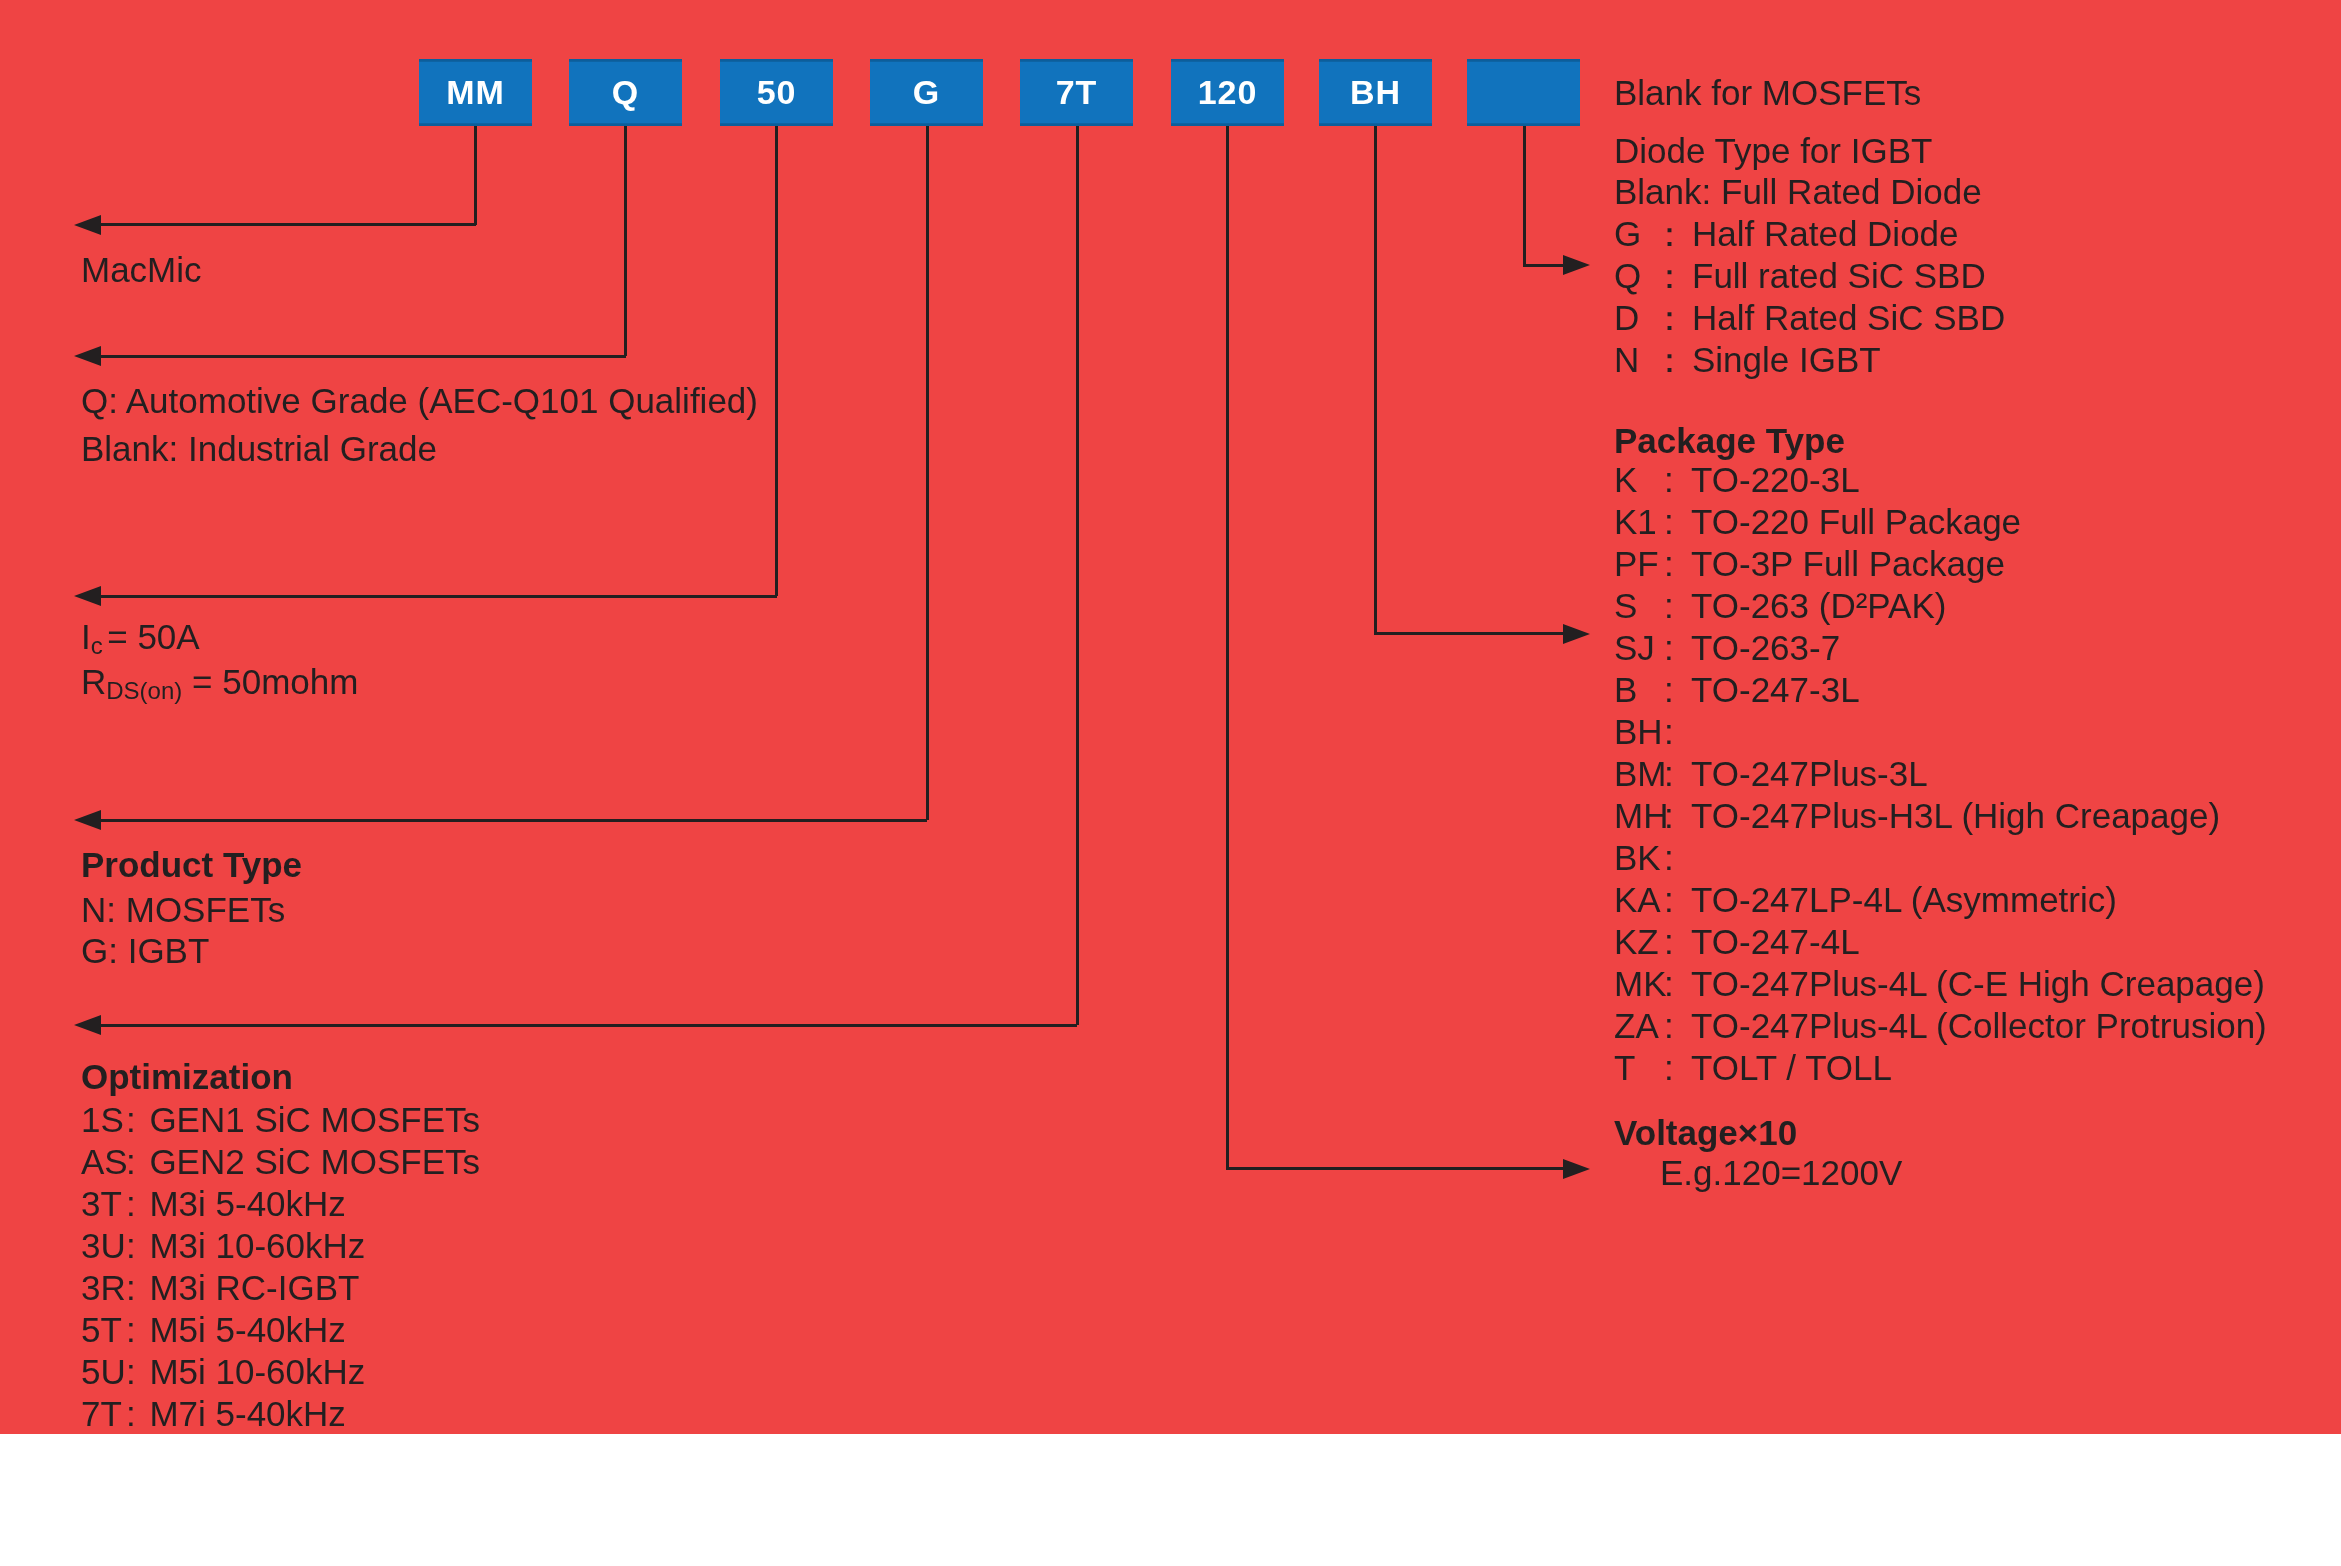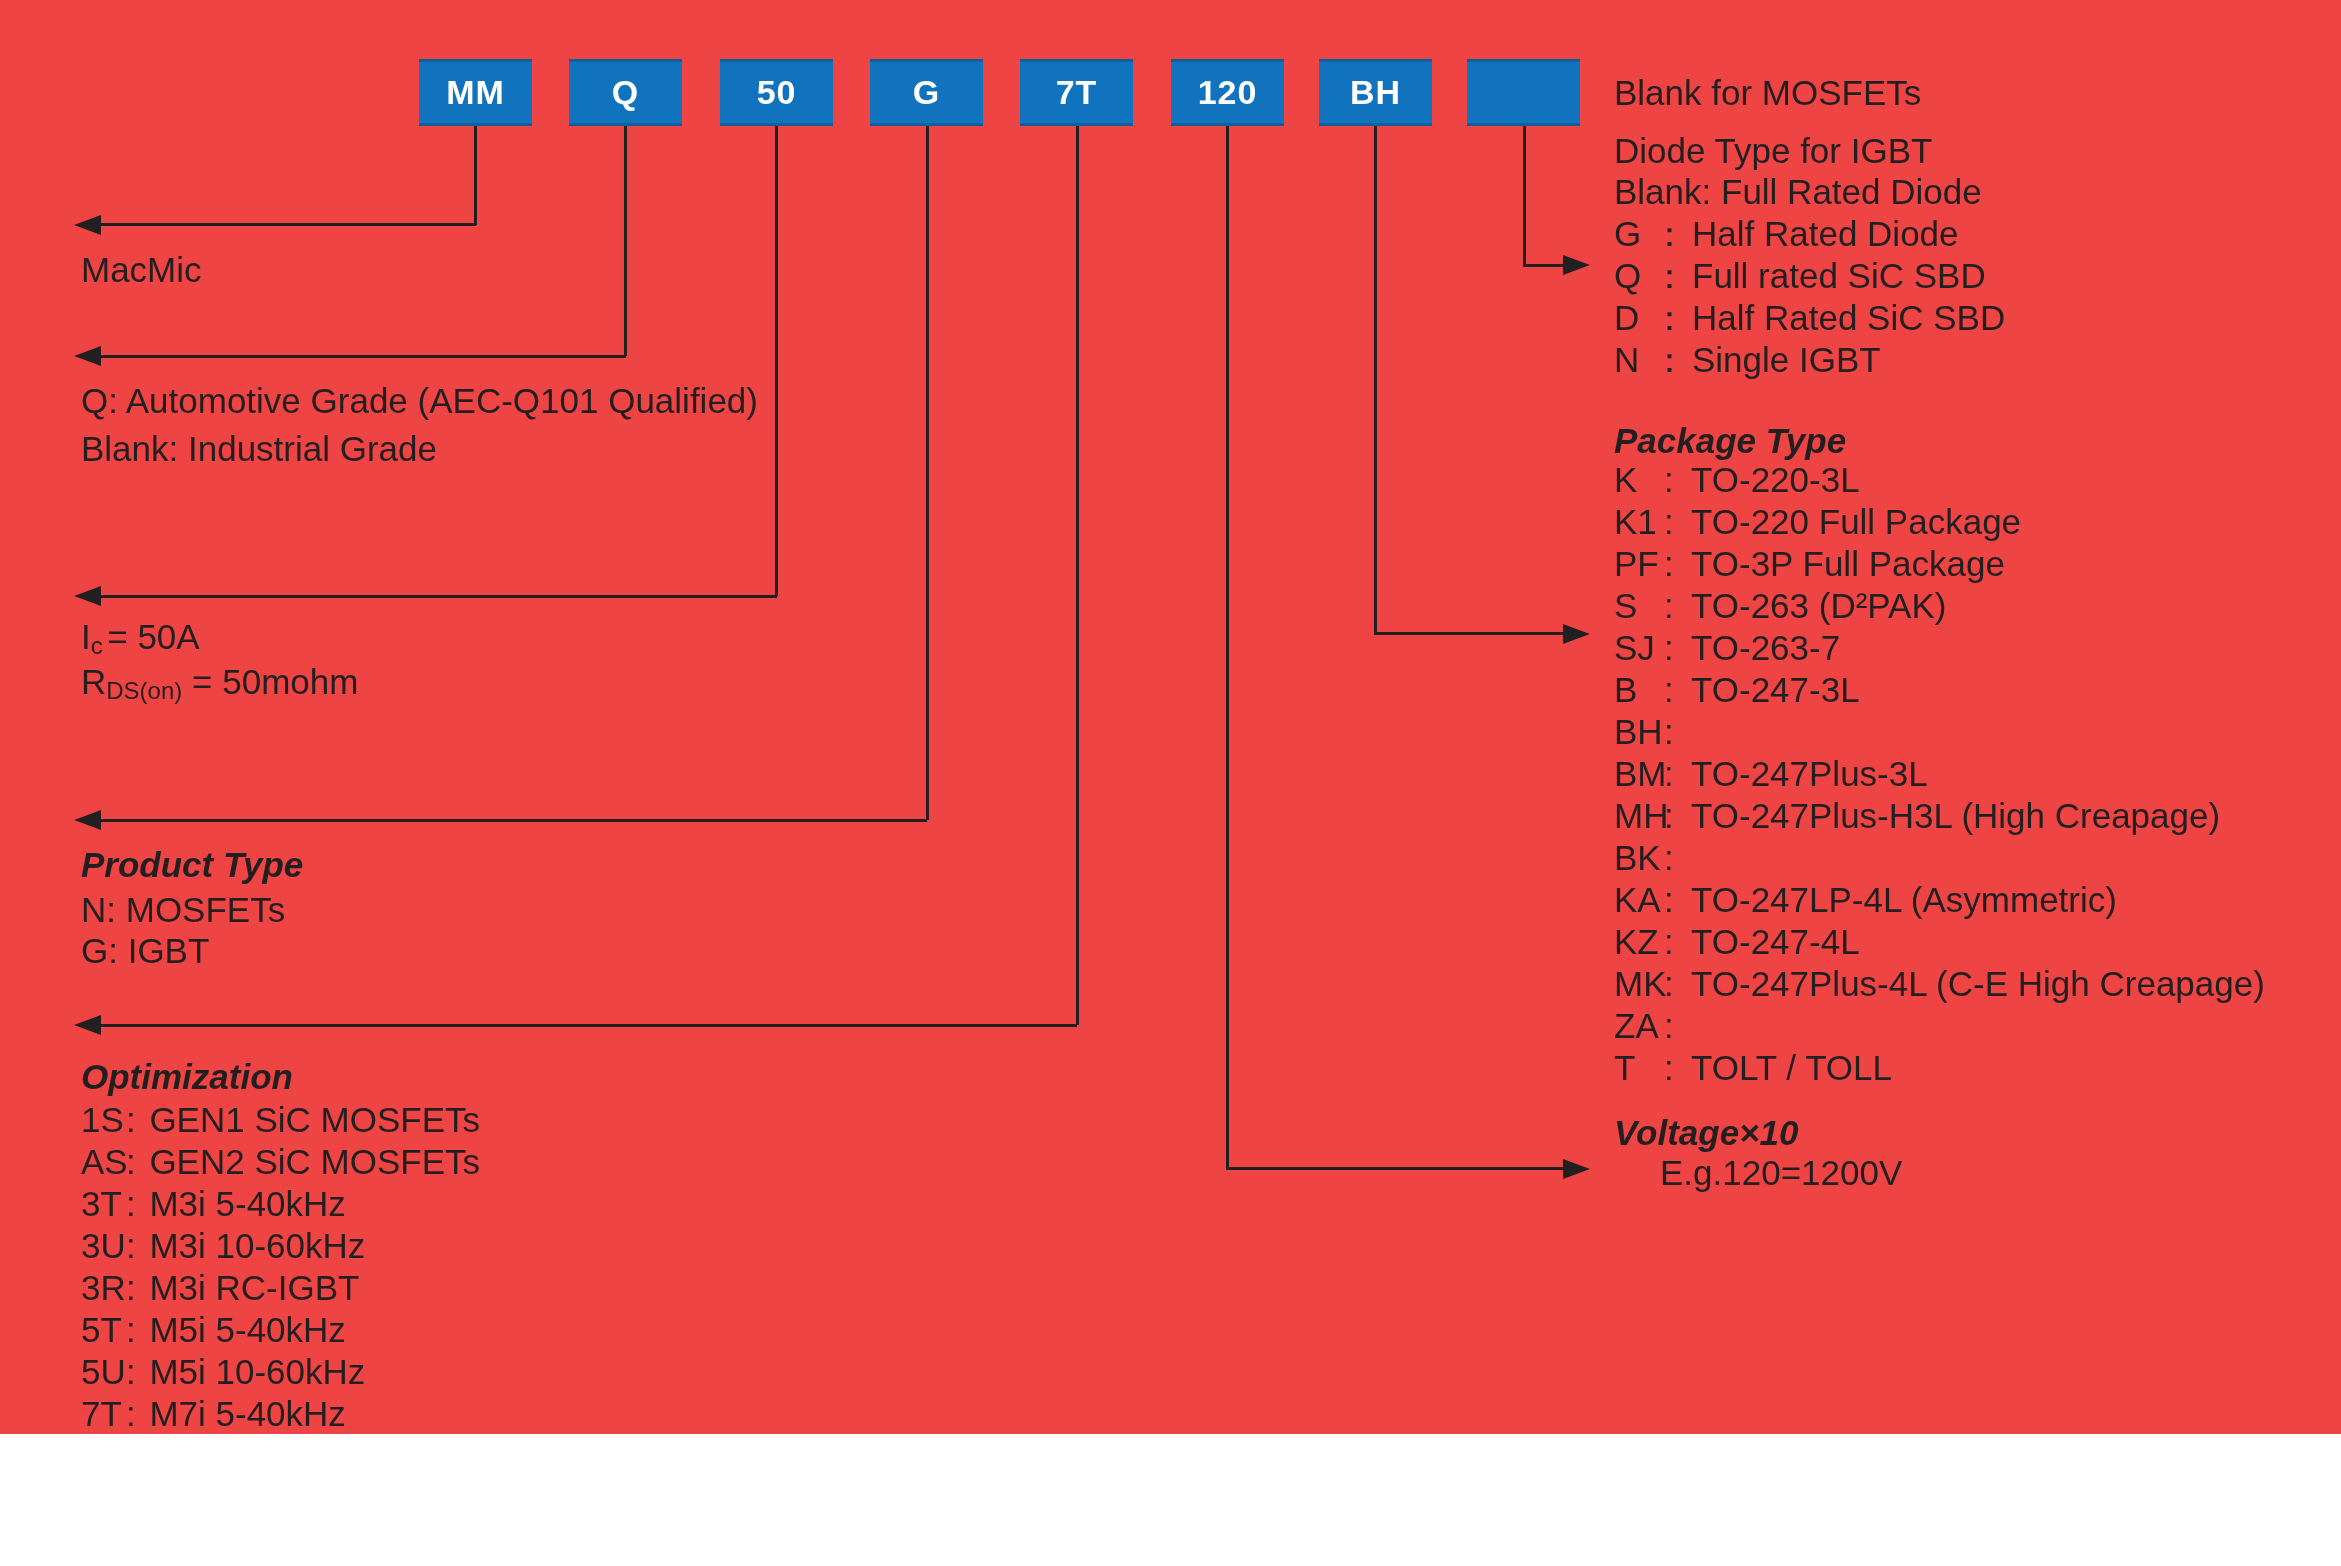--- a/index.html
+++ b/index.html
@@ -31,21 +31,21 @@
       border-top:10px solid transparent;border-bottom:10px solid transparent;
       border-right:27px solid var(--ink);}
   .tr{position:absolute;width:0;height:0;
       border-top:10px solid transparent;border-bottom:10px solid transparent;
       border-left:27px solid var(--ink);}
   
   .txt{
     position:absolute;transform:translateY(-50%);
     font-size:35px;line-height:1.1;white-space:nowrap;color:var(--ink);
   }
-  .bold{font-weight:bold;font-style:italic;}
+  .bold{font-weight:bold;}
   .sub{font-size:24px;position:relative;top:5.4px;}
   .eq{margin-left:4.5px;}
   
   .list{position:absolute;}
   .row{display:flex;align-items:center;font-size:35px;white-space:nowrap;color:var(--ink);}
   .row .k{display:inline-block;}
   .row .c{display:inline-block;}
   .opt .row{height:42px;}
   .opt .k{width:45px;}
   .opt .c{width:23.4px;}
@@ -271,20 +271,21 @@
         <span class="d">TO-247-4L</span>
       </div>
     <div class="row">
         <span class="k">MK</span>
         <span class="c">:</span>
         <span class="d">TO-247Plus-4L (C-E High Creapage)</span>
       </div>
     <div class="row">
         <span class="k">ZA</span>
         <span class="c">:</span>
+        <span class="d">TO-247Plus-4L (Collector Protrusion)</span>
       </div>
     <div class="row">
         <span class="k">T</span>
         <span class="c">:</span>
         <span class="d">TOLT / TOLL</span>
       </div>
   </div>
 
   <div class="txt bold" style="left:1614px;top:1133px">Voltage×10</div>
   <div class="txt" style="left:1660px;top:1173px">E.g.120=1200V</div>

